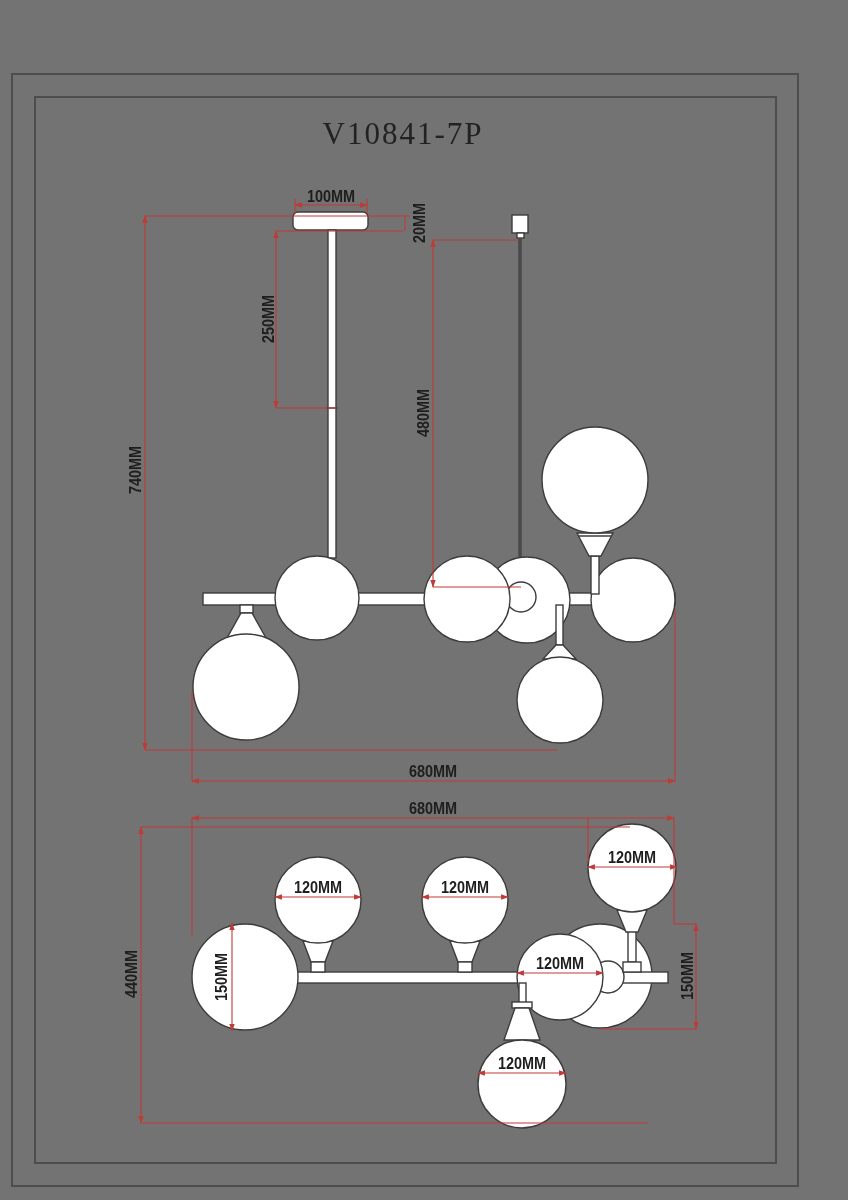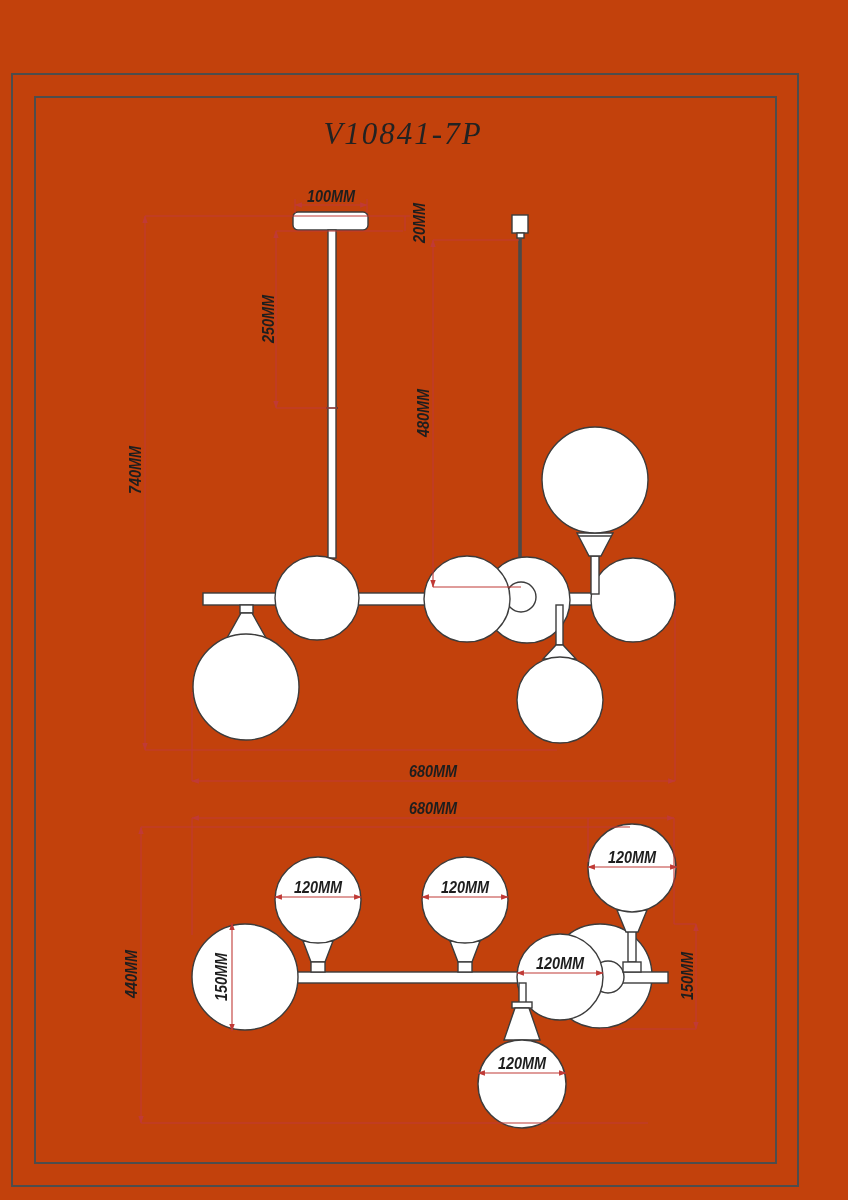--- a/index.html
+++ b/index.html
@@ -1,17 +1,17 @@
 <!DOCTYPE html>
 <html><head>
 <meta charset="utf-8">
 <style>
   html,body{margin:0;padding:0;background:#ffffff;}
-  .page{position:relative;width:848px;height:1200px;background:#c2410c;overflow:hidden;
-        font-family:"Liberation Sans",sans-serif;font-style:italic;}
+  .page{position:relative;width:848px;height:1200px;background:#737373;overflow:hidden;
+        font-family:"Liberation Sans",sans-serif;}
   svg{position:absolute;left:0;top:0;}
   text{fill:#1e1e1e;}
   .dimtxt{font-family:"Liberation Sans",sans-serif;font-weight:bold;font-size:17px;}
   .titletxt{font-family:"Liberation Serif",serif;font-size:31px;letter-spacing:2px;fill:#222;}
   .dk{stroke:#3c3c3c;stroke-width:1.4;fill:none;}
   .dkf{stroke:#3c3c3c;stroke-width:1.4;fill:#ffffff;}
   .glass{stroke:#3c3c3c;stroke-width:1.4;fill:#ffffff;}
   .red{stroke:#c03a36;stroke-width:1.1;fill:none;}
   .cord{stroke:#4a4a4a;stroke-width:3.6;fill:none;}
   .border{stroke:#4d4d4d;stroke-width:2;fill:none;}

